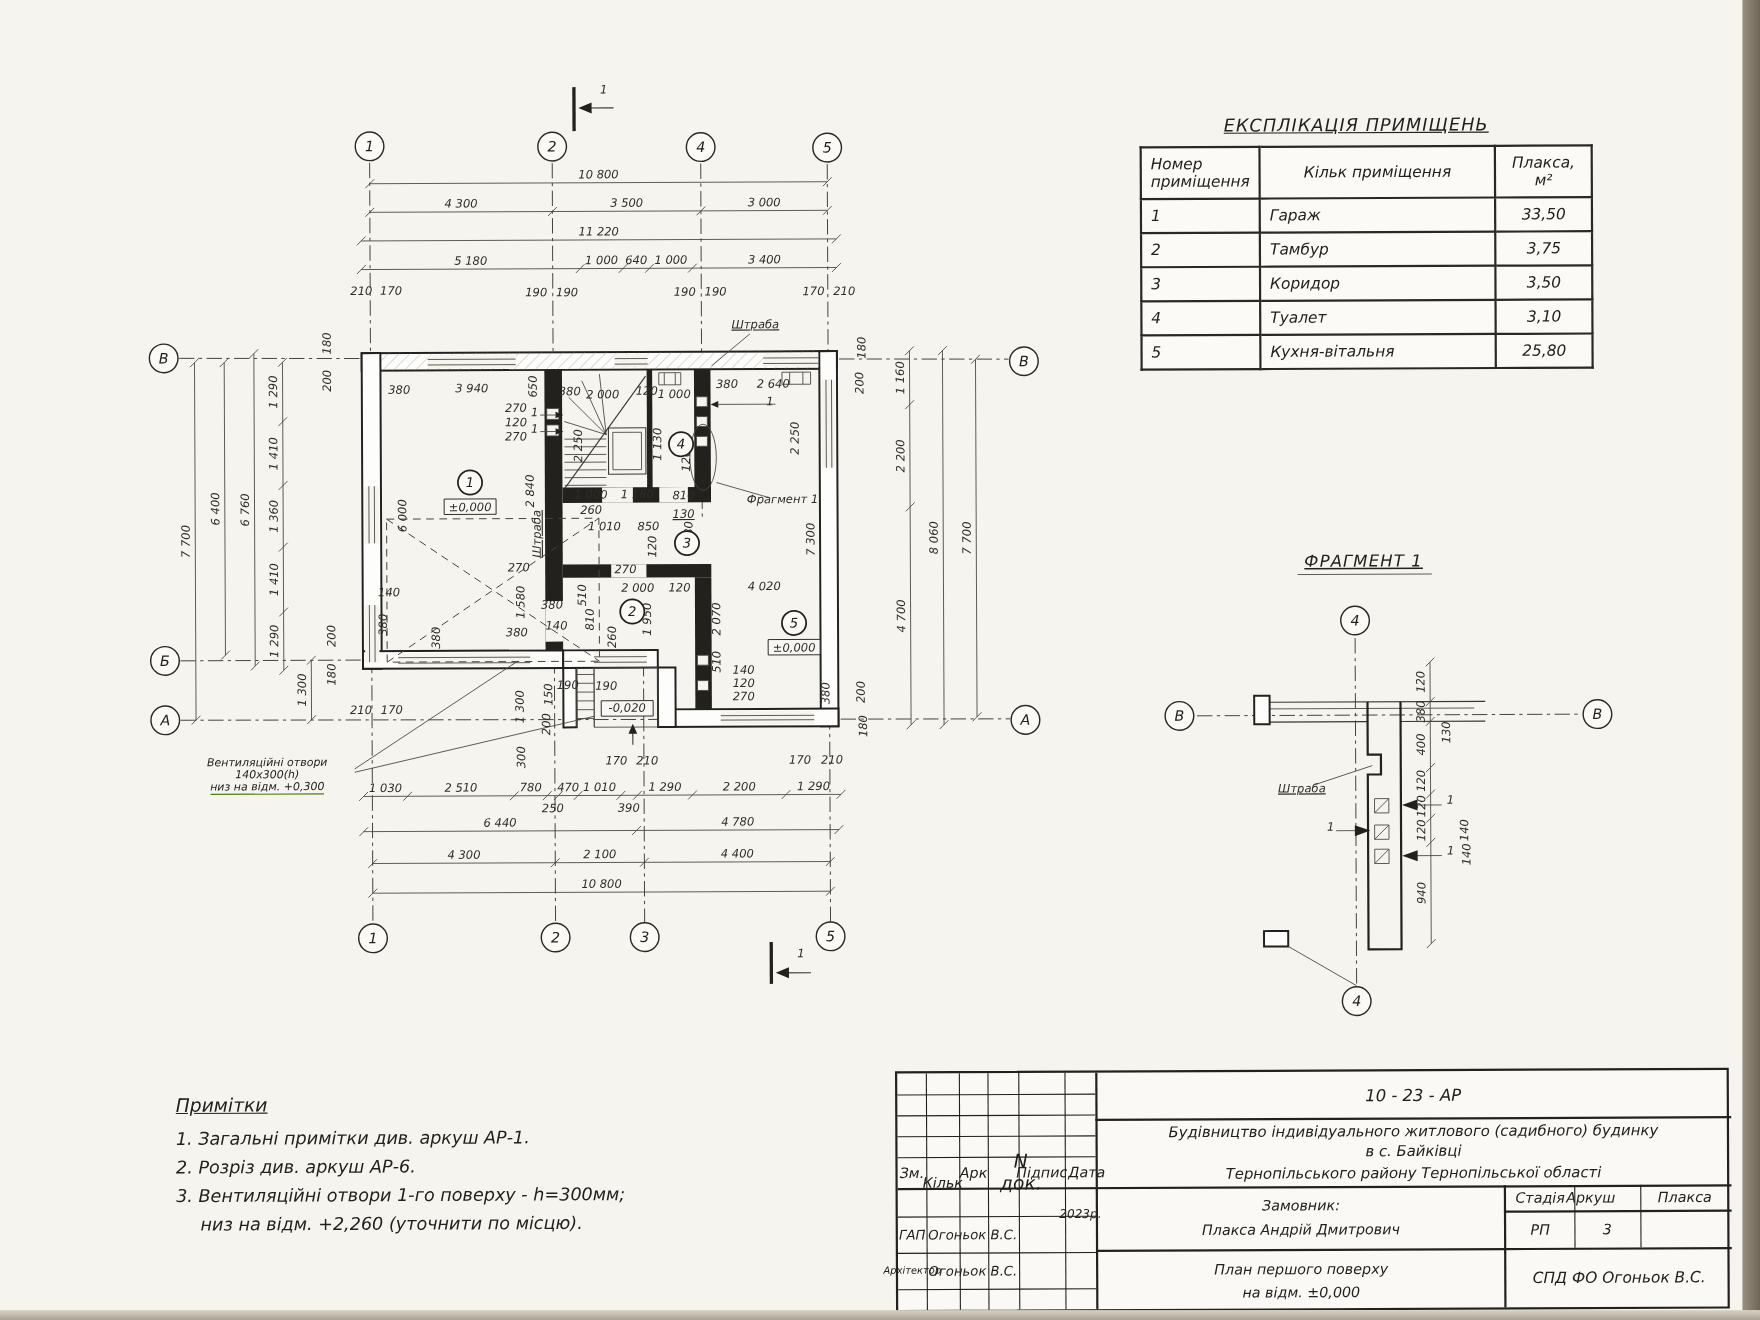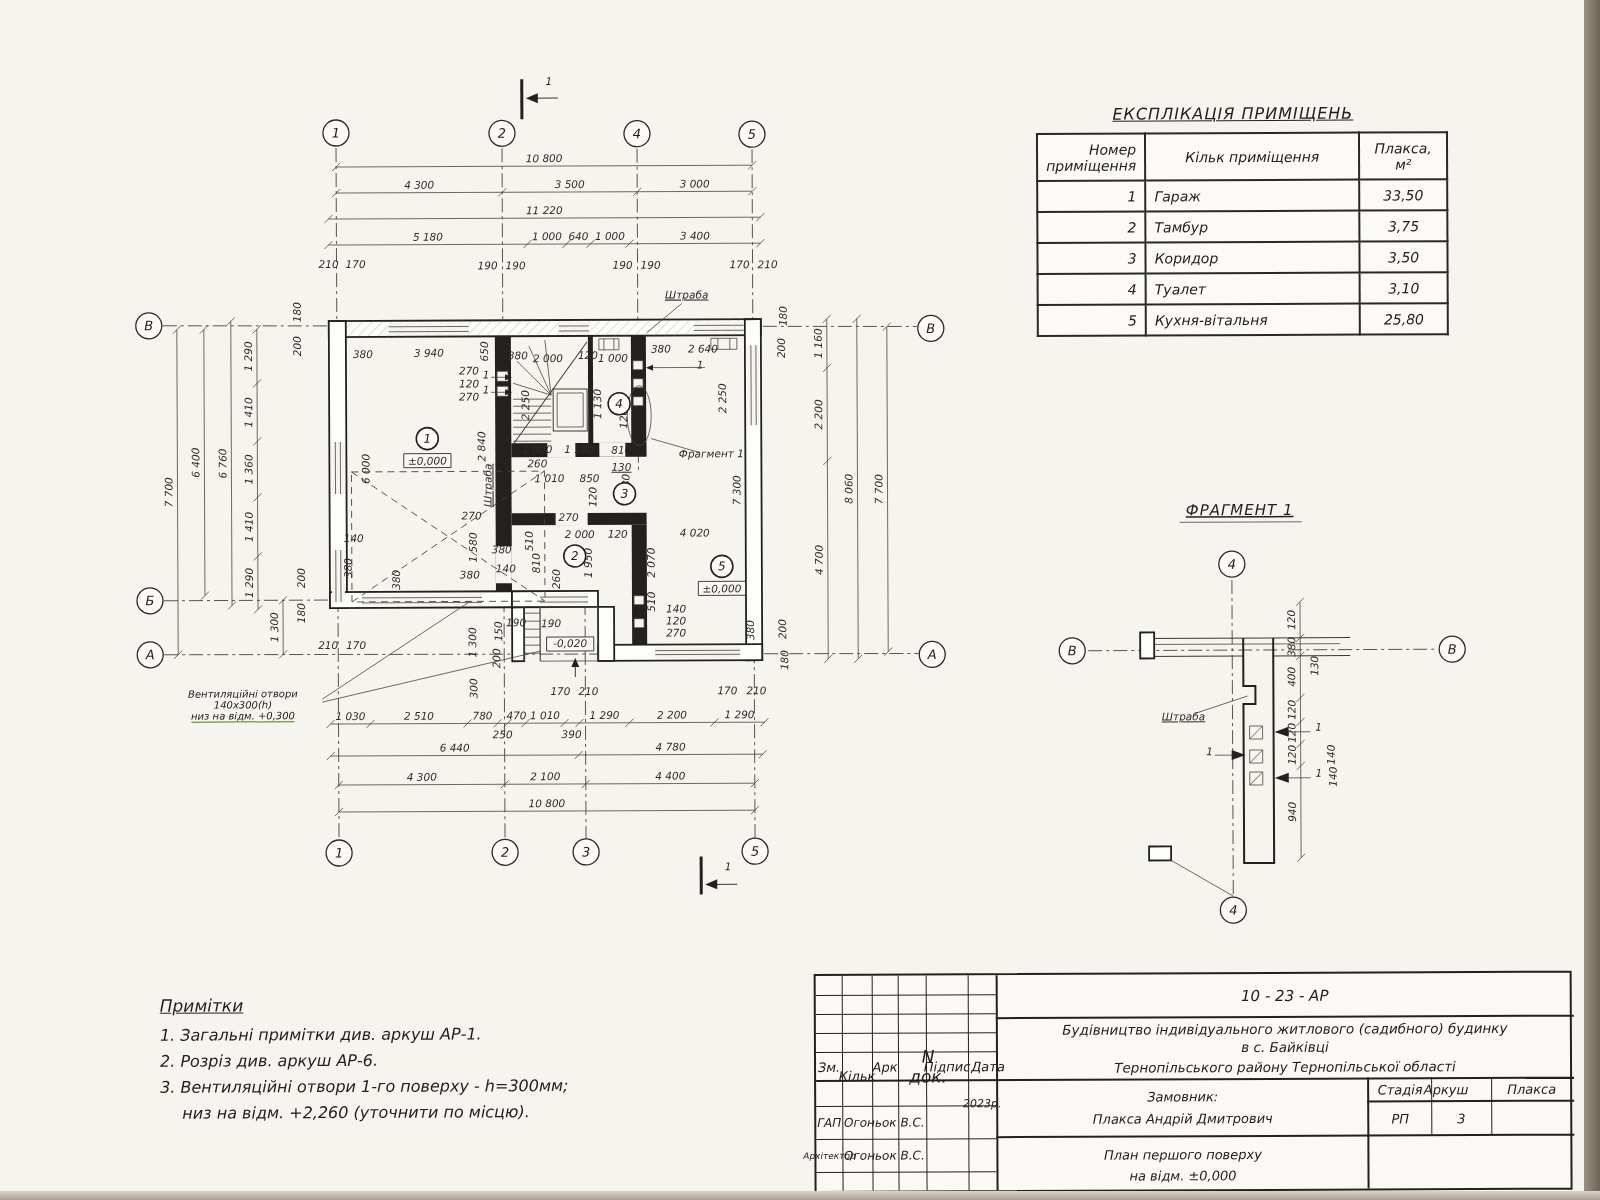--- a/index.html
+++ b/index.html
@@ -24,21 +24,21 @@
   .arrh{fill:#23211e;stroke:none;}
   
   .abs{position:absolute;}
   #expl-title{left:1040px;top:106px;width:390px;text-align:center;
     font:italic 16px "DejaVu Sans",sans-serif;color:#232120;text-decoration:underline;letter-spacing:1px;}
   table.expl{position:absolute;left:1038px;top:134px;border-collapse:collapse;
     font:italic 14px "DejaVu Sans",sans-serif;color:#232120;background:#fbfaf7;}
   table.expl th,table.expl td{border:2px solid #2a2824;padding:0 8px;}
   table.expl th{font-weight:normal;height:45px;}
   table.expl td{height:29px;}
-  .c-num{width:72px;text-align:right;}
+  .c-num{width:72px;text-align:left;}
   .c-name{width:196px;text-align:left;}
   .c-area{width:70px;text-align:center;}
   #notes{left:158px;top:993px;width:470px;color:#232120;font:italic 16px "DejaVu Sans",sans-serif;}
   #notes .nt{text-decoration:underline;font-size:17px;margin-bottom:10px;}
   #notes .ni{margin-bottom:7px;}
   #vent{left:150px;top:686px;width:185px;text-align:center;color:#232120;
     font:italic 10px "DejaVu Sans",sans-serif;line-height:11px;}
   #vent .vl3{border-bottom:1px solid #4d7c0f;display:inline-block;}
   
   #tb{left:812px;top:974px;width:758px;height:219px;border:2px solid #23211e;background:#faf9f5;
@@ -647,18 +647,19 @@
   <div class="cell" style="left:182px;top:134px;width:369px;height:20px">Плакса Андрій Дмитрович</div>
   <div class="cell" style="left:182px;top:170px;width:369px;height:20px">План першого поверху</div>
   <div class="cell" style="left:182px;top:191px;width:369px;height:20px">на відм. ±0,000</div>
 
   <div class="cell" style="left:553px;top:106px;width:62px;height:20px">Стадія</div>
   <div class="cell" style="left:600px;top:106px;width:60px;height:20px">Аркуш</div>
   <div class="cell" style="left:675px;top:106px;width:81px;height:20px">Плакса</div>
   <div class="cell" style="left:553px;top:131px;width:62px;height:28px">РП</div>
   <div class="cell" style="left:615px;top:131px;width:60px;height:28px">3</div>
   <div class="cell" style="left:675px;top:131px;width:81px;height:28px"></div>
+  <div class="cell" style="left:553px;top:165px;width:205px;height:48px;font-size:14px">СПД ФО Огоньок В.С.</div>
 </div>
 
 </div>
 <div class="abs edge-r"></div>
 <div class="abs edge-b"></div>
 </div>
 
 </body></html>

